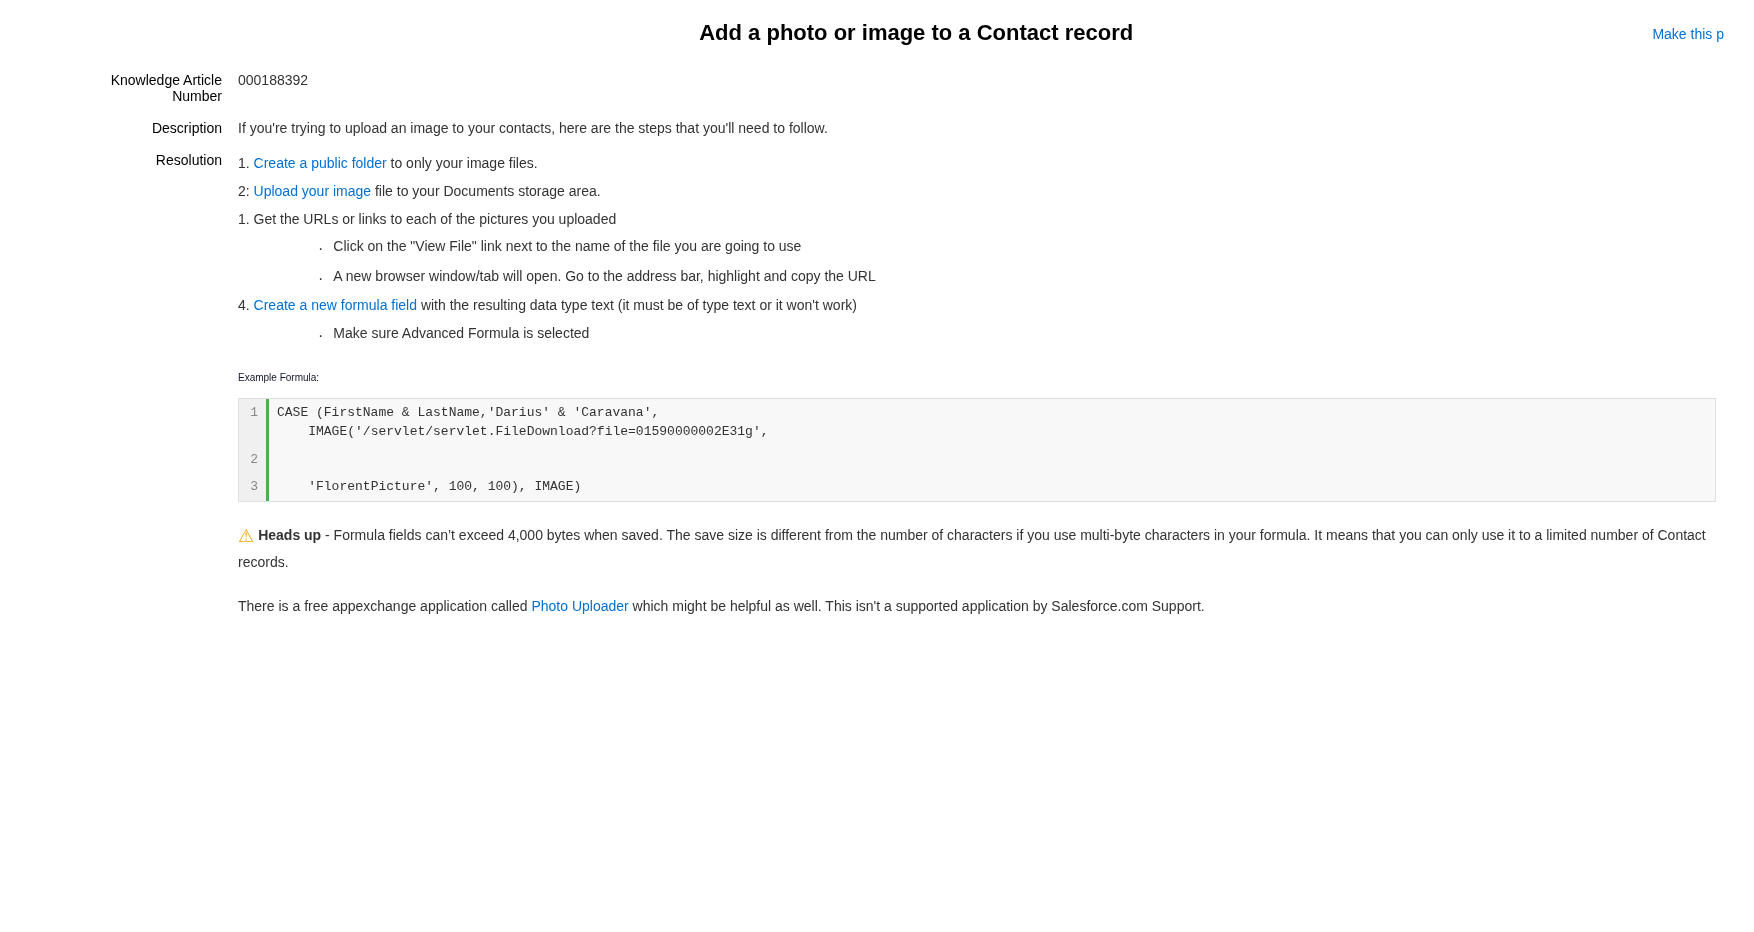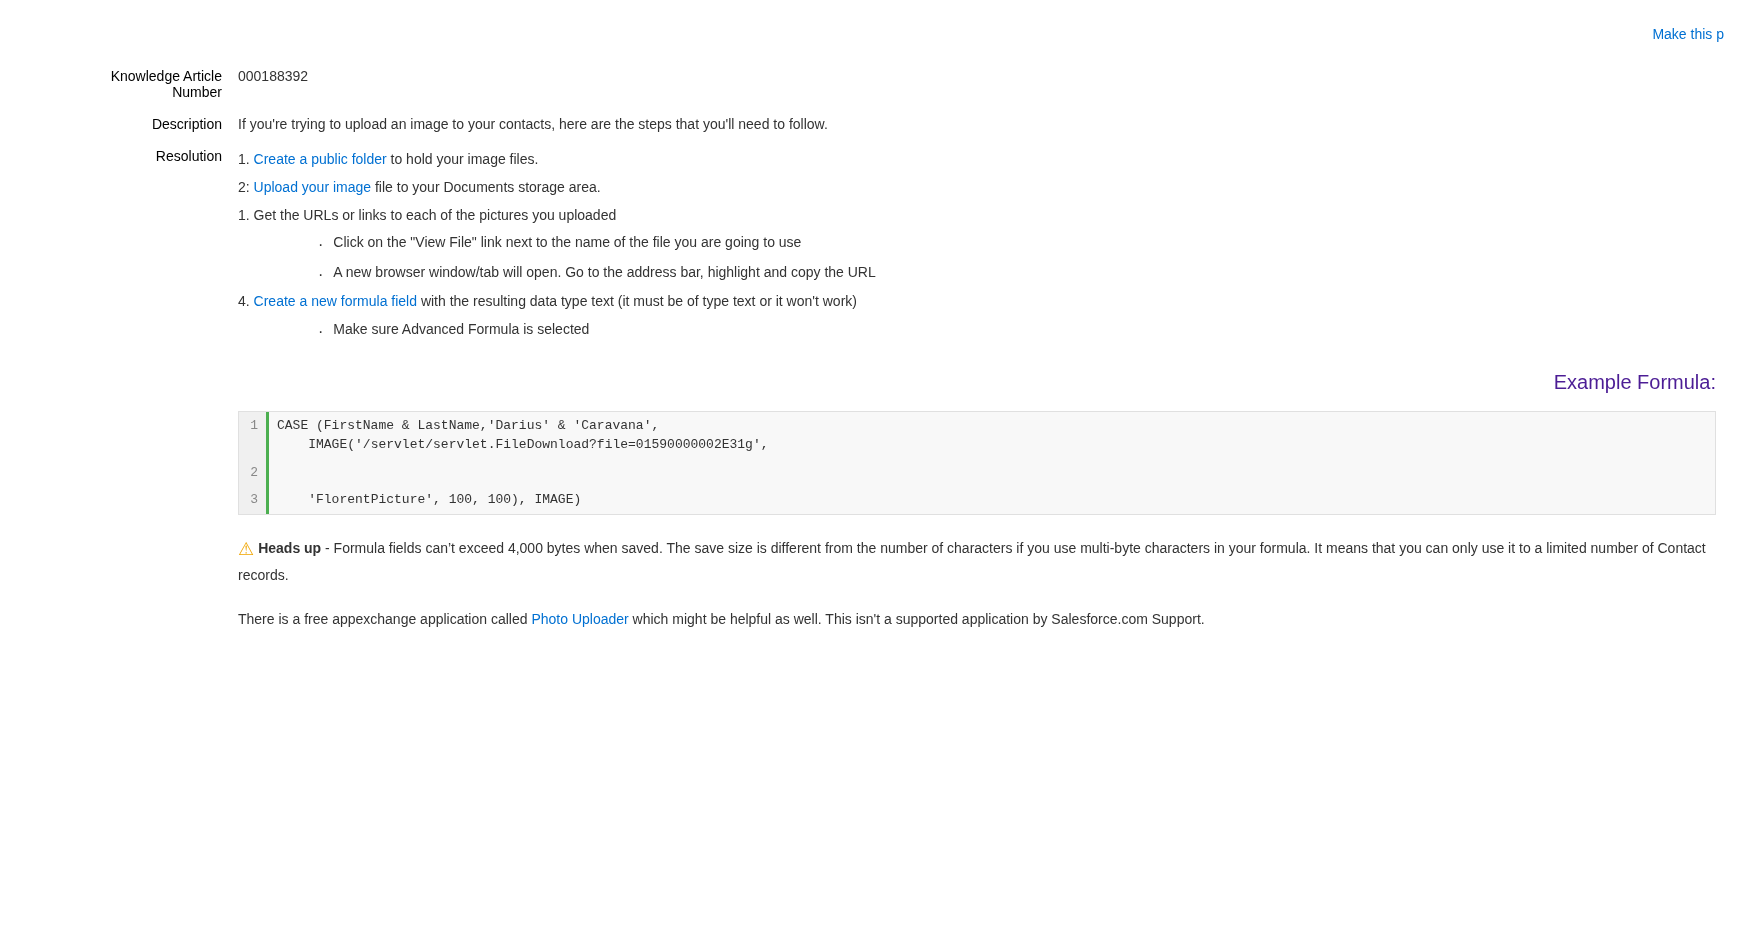--- a/index.html
+++ b/index.html
@@ -66,24 +66,24 @@
     .resolution-content .bullet {
       margin-right: 10px;
       font-size: 16px;
     }
     a.inline-link {
       color: #0070d2;
       text-decoration: none;
     }
 
     .example-formula-label {
-      text-align: right;
+      text-align: left;
       margin: 20px 0 12px 0;
-      color: #4c1d95;
-      font-size: 20px;
+      color: #0f172a;
+      font-size: 10px;
     }
 
     .code-block {
       background: #f8f8f8;
       border: 1px solid #e0e0e0;
       font-family: 'Courier New', Courier, monospace;
       font-size: 13px;
       color: #333;
       margin: 0 0 20px 0;
       display: table;
@@ -133,20 +133,21 @@
       margin-top: 22px;
       line-height: 1.6;
       color: #333;
     }
   </style>
 </head>
 <body>
 
 <div class="page-header">
   <div style="width: 150px;"></div>
+  <h1 class="page-title">Add a photo or image to a Contact record</h1>
   <a class="print-link" href="#">Make this p</a>
 </div>
 
 <table class="content-table">
   <tbody>
 
     <tr>
       <td class="label-cell">
         Knowledge Article<br>Number
       </td>
@@ -156,21 +157,21 @@
     <tr>
       <td class="label-cell">Description</td>
       <td class="value-cell">If you're trying to upload an image to your contacts, here are the steps that you'll need to follow.</td>
     </tr>
 
     <tr>
       <td class="label-cell">Resolution</td>
       <td class="value-cell resolution-content">
 
         <div class="step">
-          <span>1. </span><a class="inline-link" href="#">Create a public folder</a><span> to hold your image files.</span>
+          <span>1. </span><a class="inline-link" href="#">Create a public folder</a><span> to only your image files.</span>
         </div>
 
         <div class="step">
           <span>2: </span><a class="inline-link" href="#">Upload your image</a><span> file to your Documents storage area.</span>
         </div>
 
         <div class="step">1. Get the URLs or links to each of the pictures you uploaded</div>
 
         <div class="sub-item">
           <span class="bullet">·</span>

